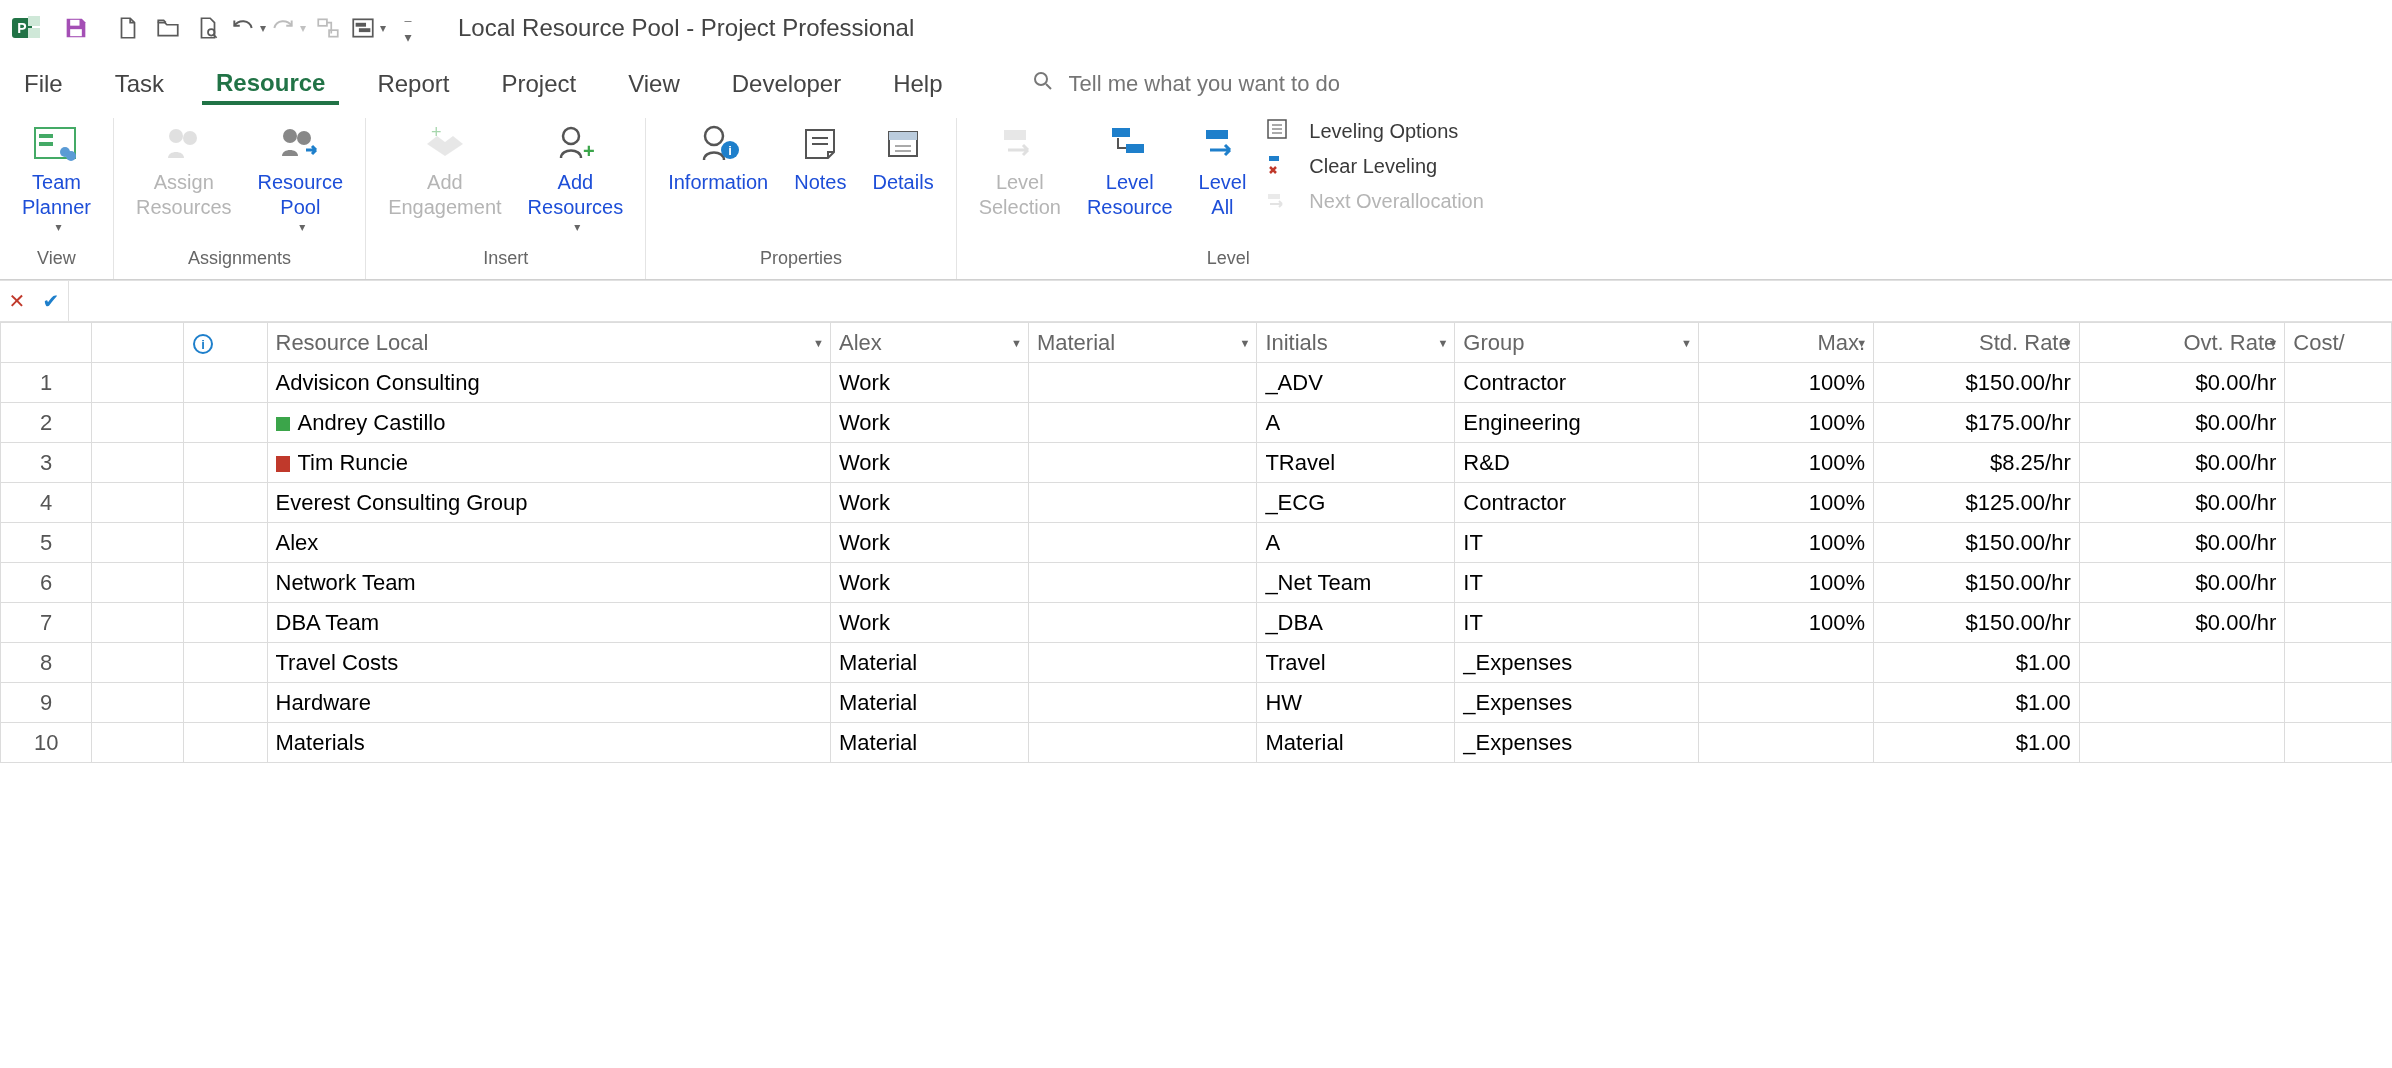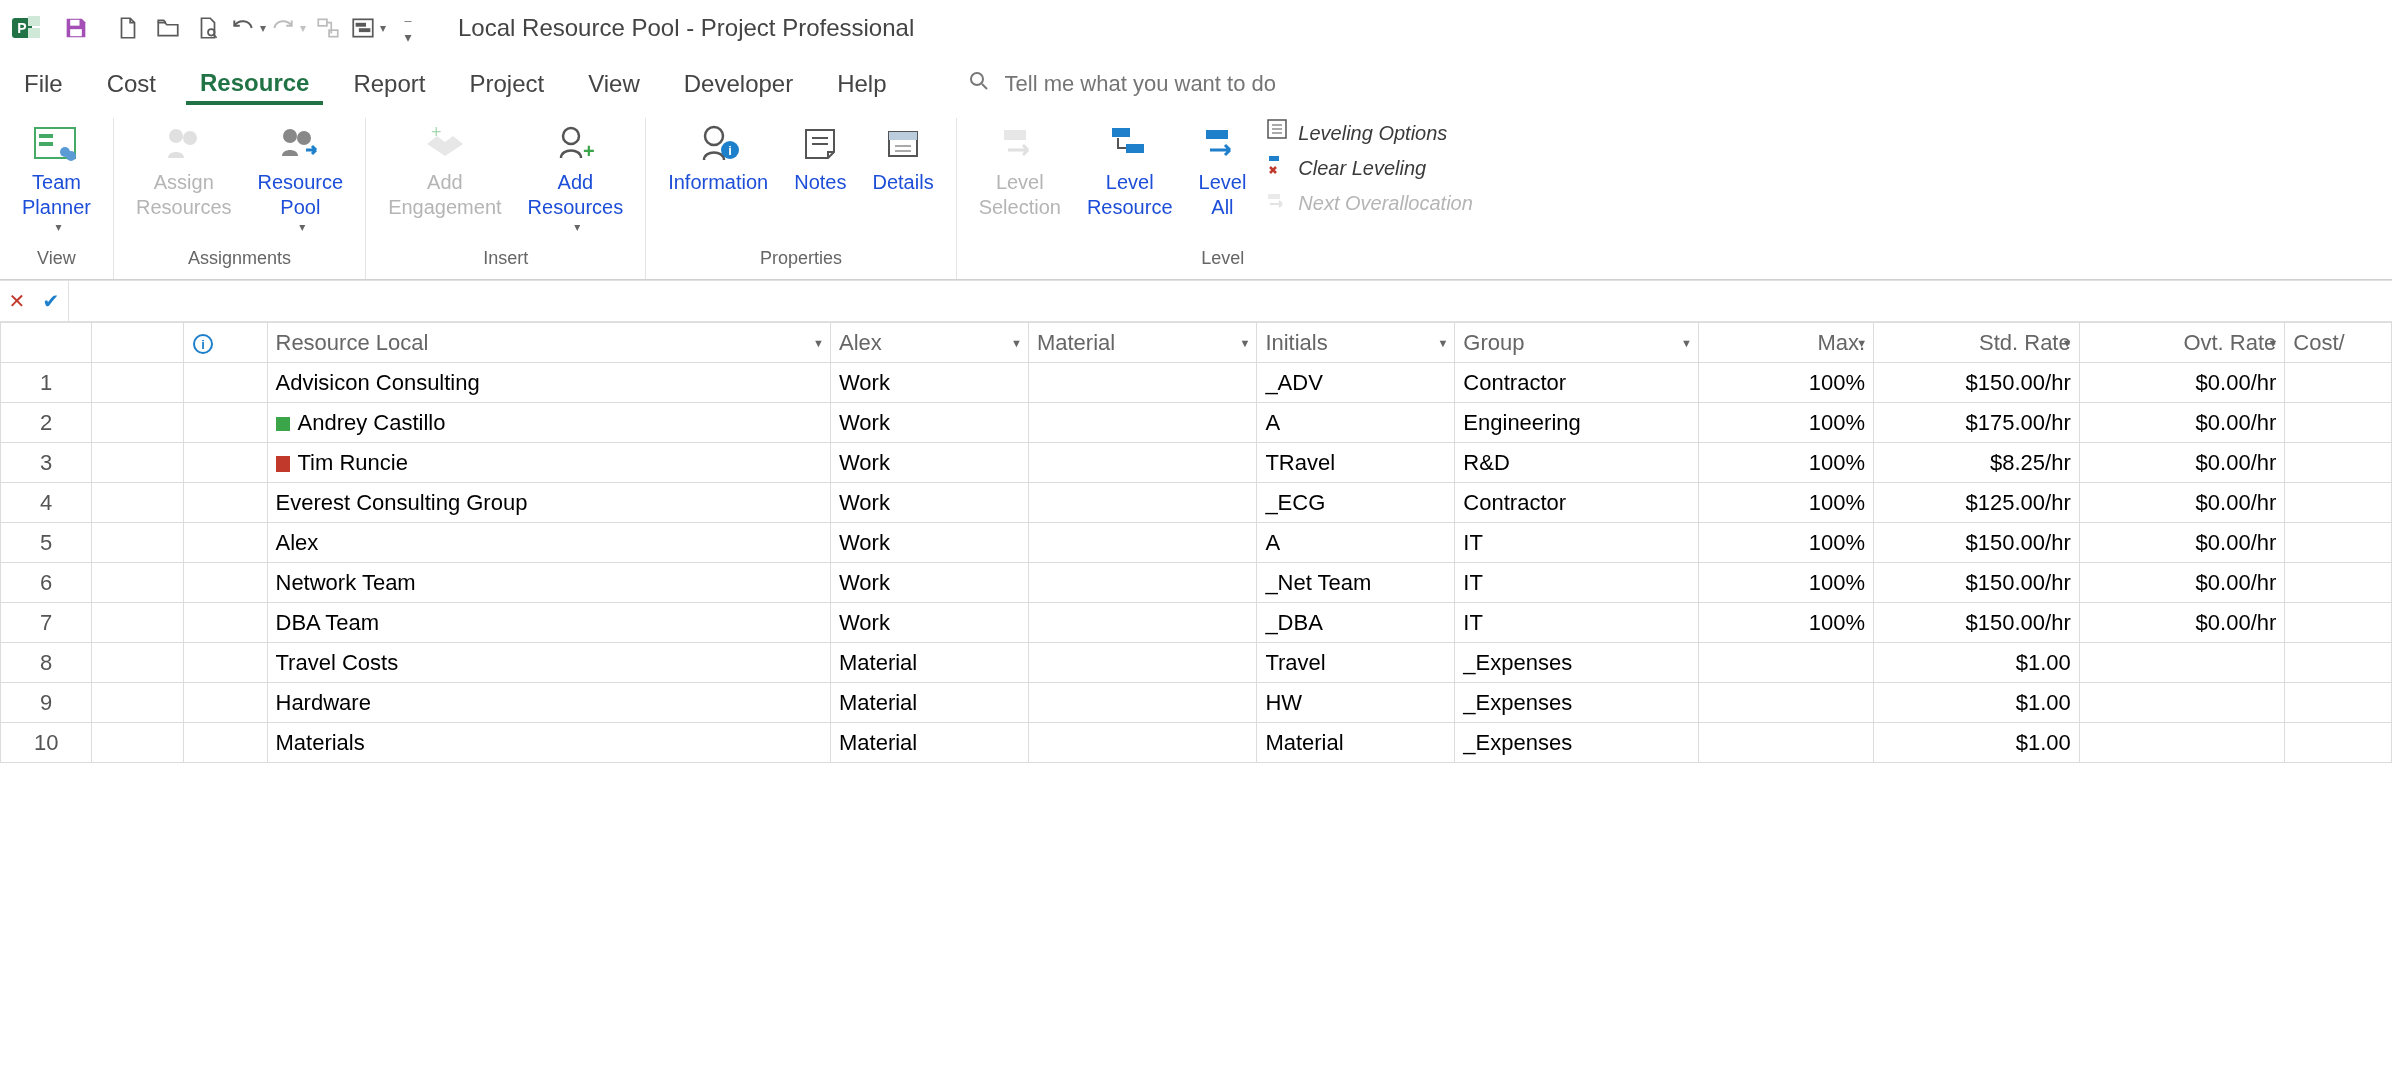--- a/index.html
+++ b/index.html
@@ -7,40 +7,40 @@
 
   
   .title-bar { height: 56px; display: flex; align-items: center; padding: 0 10px; background: #fff; }
   .app-icon { width: 32px; height: 32px; margin-right: 14px; }
   .qat-btn { width: 40px; height: 40px; display: flex; align-items: center; justify-content: center; color: #5a5a5a; }
   .qat-btn.save svg { fill: #a44fb5; }
   .qat-sep { width: 12px; }
   .title-text { margin-left: 30px; font-size: 24px; color: #444; }
 
   
-  .tabs-row { height: 56px; display: flex; align-items: center; padding: 0 10px; gap: 16px; border-bottom: 0; }
+  .tabs-row { height: 56px; display: flex; align-items: center; padding: 0 10px; gap: 24px; border-bottom: 0; }
   .tab { font-size: 24px; color: #444; padding: 6px 14px; cursor: pointer; }
   .tab.active { color: #217346; font-weight: 600; border-bottom: 4px solid #217346; padding-bottom: 4px; }
   .tab.contextual { color: #217346; }
   .tellme { display: flex; align-items: center; margin-left: 50px; gap: 14px; font-size: 22px; color: #888; }
   .tellme input { border: none; font-size: 22px; color: #888; outline: none; width: 460px; }
 
   
   .ribbon { display: flex; border-bottom: 1px solid #d0d0d0; background: #fff; padding-top:6px; }
   .ribbon-group { display: flex; flex-direction: column; align-items: center; border-right: 1px solid #e4e4e4; padding: 0 16px 4px 16px; }
   .ribbon-group:last-child { border-right: none; }
   .group-content { display: flex; align-items: flex-start; gap: 14px; height: 130px; }
   .group-label { font-size: 18px; color: #666; margin-top: 0px; padding-bottom:6px; }
   .big-btn { display: flex; flex-direction: column; align-items: center; justify-content: flex-start; width: auto; padding: 0 6px; cursor: pointer; }
   .big-btn .icon-wrap { height: 52px; display: flex; align-items: center; justify-content: center; }
   .big-btn .lbl { text-align: center; font-size: 20px; color: #1d4ed8; line-height: 1.25; }
   .big-btn.disabled .lbl { color: #b5b5b5; }
   .big-btn.disabled svg { opacity: 0.45; }
   .small-stack { display: flex; flex-direction: column; gap: 8px; }
-  .small-btn { display: flex; align-items: flex-end; gap: 10px; font-size: 20px; color: #3a3a3a; cursor: pointer; font-style: italic; }
+  .small-btn { display: flex; align-items: center; gap: 21px; font-size: 20px; color: #3a3a3a; cursor: pointer; }
   .small-btn.disabled { color: #b5b5b5; }
   .small-btn.disabled svg { opacity: 0.4; }
   .chev { font-size: 12px; color: #666; margin-left:4px; }
 
   
   .formula-bar { display: flex; align-items: center; border-top:1px solid #e0e0e0; border-bottom: 1px solid #e0e0e0; height: 42px; }
   .fb-btn { width: 34px; text-align: center; font-size: 20px; }
   .fb-cancel { color: #c0392b; }
   .fb-ok { color: #1e7fcb; }
   .fb-input { flex: 1; border: none; border-left: 1px solid #e0e0e0; height: 100%; padding: 0 12px; font-size: 20px; outline: none; }
@@ -141,21 +141,21 @@
         <rect x="9" y="13" width="9" height="2" fill="#5a5a5a"></rect>
       </svg>
       <span class="chev">▾</span>
   </span>
   <span class="qat-btn" style="font-size:14px;color:#666;">⎯<br>▾</span>
   <span class="title-text">Local Resource Pool  -  Project Professional</span>
 </div>
 
 <div class="tabs-row">
   <span class="tab">File</span>
-  <span class="tab">Cost</span>
+  <span class="tab">Task</span>
   <span class="tab active">Resource</span>
   <span class="tab">Report</span>
   <span class="tab">Project</span>
   <span class="tab">View</span>
   <span class="tab">Developer</span>
   <span class="tab">Help</span>
   <span class="tellme">
     <span><svg viewBox="0 0 24 24" width="24" height="24" fill="none" stroke="#777" stroke-width="2">
           <circle cx="10" cy="10" r="6"></circle>
           <path d="M15 15l5 5"></path>

